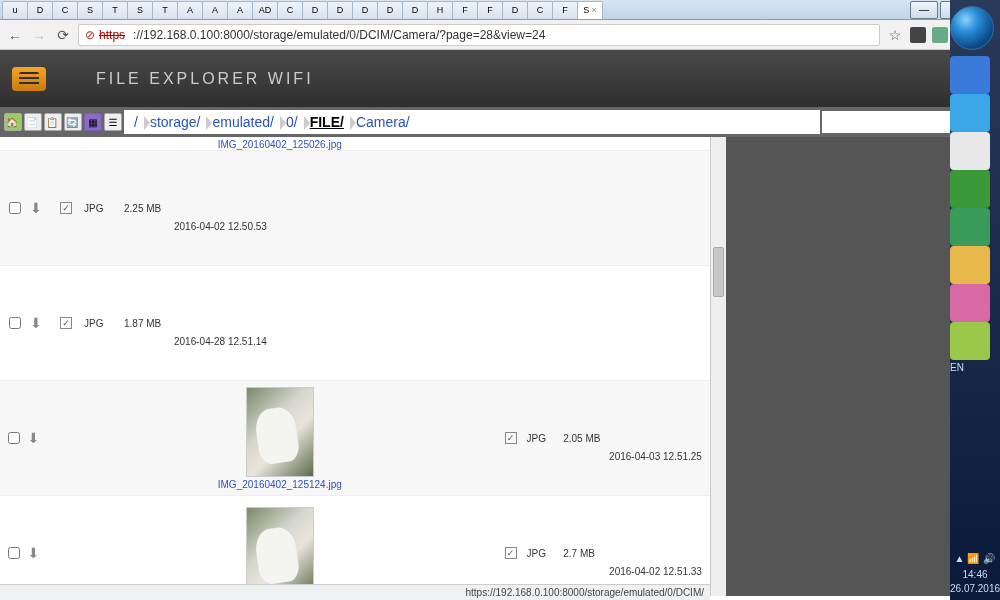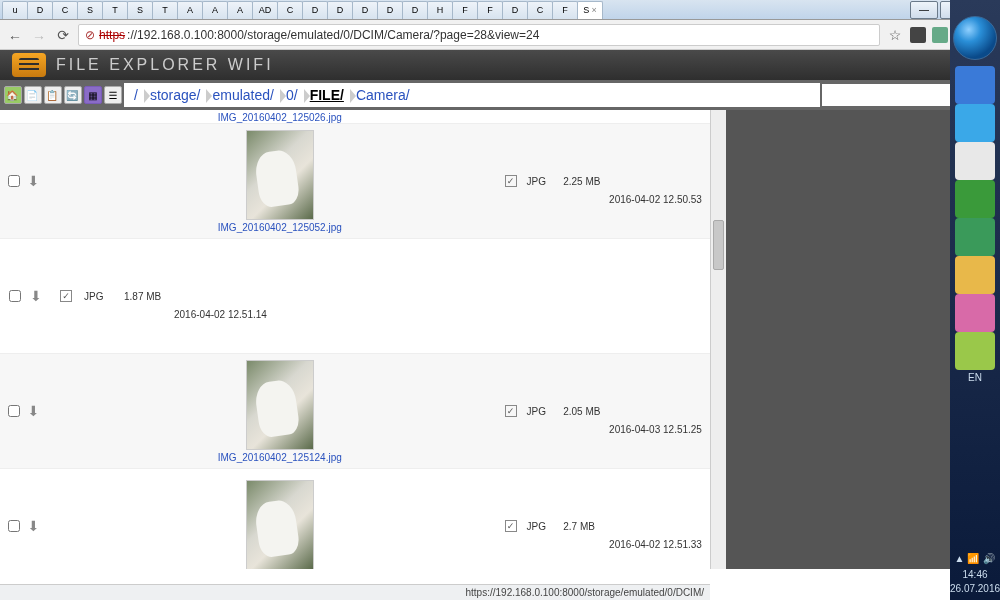--- a/index.html
+++ b/index.html
@@ -11,26 +11,26 @@
 .tab-strip .t { width: 26px; height: 18px; background: linear-gradient(#eef3f9,#d7e3ef); border: 1px solid #a6b8ca; border-bottom: none; border-radius: 2px 2px 0 0; margin-right: -1px; font-size: 9px; display: flex; align-items: center; justify-content: center; overflow: hidden; }
 .tab-strip .t.active { background: #fff; }
 .win-btns { display: flex; }
 .win-btns div { width: 28px; height: 18px; border: 1px solid #6a7a8a; border-radius: 2px; margin-left: 2px; font-size: 10px; display: flex; align-items: center; justify-content: center; background: linear-gradient(#eef4fa,#cfdceb); }
 .win-btns .close { background: linear-gradient(#e98a7e,#c84f3e); color: #fff; }
 
 
 .chrome-bar { height: 30px; background: #f1f1f1; border-bottom: 1px solid #ccc; display: flex; align-items: center; padding: 0 6px; gap: 6px; }
 .nav-btn { width: 18px; height: 18px; display: flex; align-items: center; justify-content: center; color: #555; font-size: 14px; cursor: pointer; }
 .omnibox { flex: 1; height: 22px; border: 1px solid #ccc; border-radius: 2px; background: #fff; display: flex; align-items: center; padding: 0 6px; font-size: 12px; color: #333; }
-.omnibox .proto { color: #a00; text-decoration: line-through; margin-right: 2px; }
+.omnibox .proto { color: #a00; text-decoration: line-through; margin-right: 8px; }
 .ext-icons { display: flex; gap: 6px; }
 .ext-icons div { width: 16px; height: 16px; background: #888; border-radius: 2px; }
 
 
-.app-header { height: 30px; background: linear-gradient(#4a4a4a,#2e2e2e); display: flex; align-items: center; padding: 0 12px; color: #ccc; font-size: 16px; letter-spacing: 3px; font-family: "Arial Narrow", Arial; }
+.app-header { height: 57px; background: linear-gradient(#4a4a4a,#2e2e2e); display: flex; align-items: center; padding: 0 12px; color: #ccc; font-size: 16px; letter-spacing: 3px; font-family: "Arial Narrow", Arial; gap: 40px; }
 .app-logo { width: 34px; height: 24px; background: linear-gradient(#f6a623,#c87a0f); border-radius: 4px; margin-right: 10px; position: relative; }
 .app-logo::after { content:""; position:absolute; inset:5px 7px; background: repeating-linear-gradient(#2e2e2e 0 2px, transparent 2px 5px); border-radius:2px; }
 .help-icon { margin-left: auto; width: 18px; height: 18px; border: 1px solid #4a8ec2; border-radius: 50%; color: #4a8ec2; font-size: 11px; display: flex; align-items: center; justify-content: center; }
 
 
 .crumb-bar { height: 30px; background: #666; display: flex; align-items: center; padding: 0 4px; gap: 2px; }
 .tool-btn { width: 18px; height: 18px; background: #eee; border: 1px solid #aaa; border-radius: 2px; font-size: 10px; display:flex; align-items:center; justify-content:center; cursor:pointer; }
 .tool-btn.sel { background: #8a6cc8; border-color: #7a5cb8; }
 .crumb-box { flex: 1; height: 24px; background: #fff; display: flex; align-items: center; padding: 0 4px; overflow: hidden; }
 .crumb { color: #2a52be; font-size: 14px; padding: 0 6px; cursor: pointer; position: relative; }
@@ -65,21 +65,21 @@
 .date { width: 110px; color:#333;margin-top:36px; }
 
 
 .row.partial { height: 14px; }
 .row.partial .cb, .row.partial .dl, .row.partial .chk2, .row.partial .ext, .row.partial .size, .row.partial .date { visibility:hidden; }
 
 
 .status { position:absolute; left:0; bottom:0; height:16px; width: 710px; background:#eef0f2; border-top:1px solid #ccc; font-size:10px; color:#444; padding:0 6px; line-height:16px;text-align:right; }
 
 
-.win-side { position:absolute; right:0; top:0; width:50px; height:100%; background: linear-gradient(#2a3a5a,#0a1a3a); display:flex; flex-direction:column; align-items:center; padding-top:16px; gap:2px; }
+.win-side { position:absolute; right:0; top:0; width:50px; height:100%; background: linear-gradient(#2a3a5a,#0a1a3a); display:flex; flex-direction:column; padding-top:6px; gap:2px; }
 .orb { width:44px; height:44px; border-radius:50%; background: radial-gradient(circle at 35% 30%, #8fd0ff 0%, #2a8fd8 30%, #0a4a8a 70%); border:1px solid #3a6a9a; margin-bottom:4px; }
 .side-ico { width:40px; height:38px; border-radius:4px; display:flex; align-items:center; justify-content:center; font-size:18px; }
 .tray { margin-top:auto; color:#cde; font-size:10px; text-align:center; padding:4px 0; line-height:14px; width:100%; }
 .tray-icons { display:flex; justify-content:center; gap:3px; font-size:10px; color:#cde; margin-bottom:2px; }
 .lang { font-size:10px; color:#cde; margin-bottom:4px; }
 </style>
 </head>
 <body>
 
 <div class="titlebar">
@@ -174,38 +174,34 @@
         <div class="chk2"><span>✓</span></div>
         <div class="ext"></div>
         <div class="size"></div>
         <div class="date"></div>
       </div>
       <div class="row">
         <div class="cb">
           <input type="checkbox" style="">
         </div>
         <div class="dl">⬇</div>
-        <div class="thumb-cell">
-          <div class="thumb-img"></div>
-          <div class="fname">IMG_20160402_125052.jpg</div>
-        </div>
         <div class="chk2"><span>✓</span></div>
         <div class="ext">JPG</div>
         <div class="size">2.25 MB</div>
         <div class="date">2016-04-02 12.50.53</div>
       </div>
       <div class="row">
         <div class="cb">
           <input type="checkbox" style="">
         </div>
         <div class="dl">⬇</div>
         <div class="chk2"><span>✓</span></div>
         <div class="ext">JPG</div>
         <div class="size">1.87 MB</div>
-        <div class="date">2016-04-02 12.51.14</div>
+        <div class="date">2016-04-28 12.51.14</div>
       </div>
       <div class="row">
         <div class="cb">
           <input type="checkbox" style="">
         </div>
         <div class="dl">⬇</div>
         <div class="thumb-cell">
           <div class="thumb-img"></div>
           <div class="fname">IMG_20160402_125124.jpg</div>
         </div>

